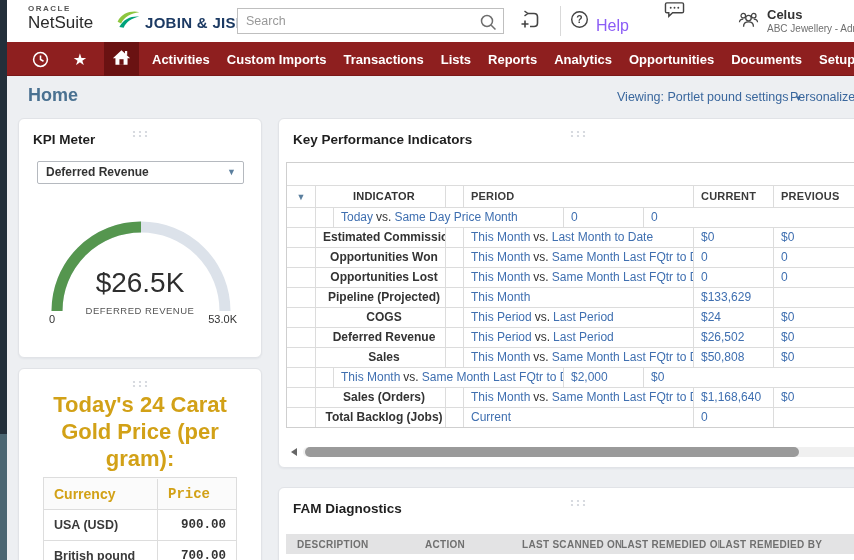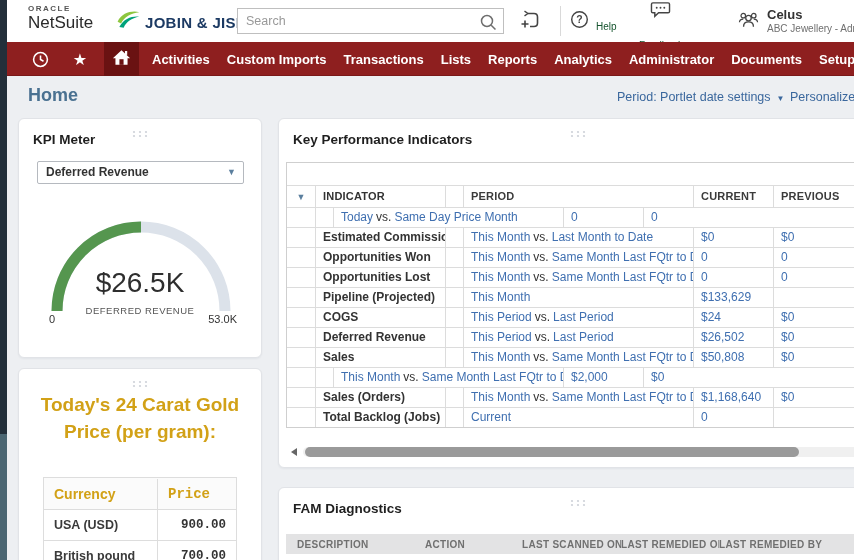--- a/index.html
+++ b/index.html
@@ -19,21 +19,21 @@
   .brand-partner{position:absolute;left:108px;top:8px;display:flex;align-items:center;}
   .brand-partner .ptxt{font-size:15px;font-weight:700;color:#1c3a63;letter-spacing:.3px;margin-left:4px;}
   .searchbox{position:absolute;left:230px;top:8px;width:267px;height:26px;border:1px solid #bfbfbf;background:#fff;}
   .searchbox input{position:absolute;left:0;top:0;width:100%;height:100%;border:0;outline:none;
     padding:0 30px 0 8px;font-size:12.5px;color:#333;font-family:"Liberation Sans",sans-serif;background:transparent;}
   .searchbox input::placeholder{color:#999;}
   .searchbox .mag{position:absolute;right:6px;top:4px;}
   .icon-quickadd{position:absolute;left:513px;top:10px;}
   .top-divider{position:absolute;left:553px;top:6px;width:1px;height:30px;background:#d9d9d9;}
   .top-item{position:absolute;top:0;height:42px;display:flex;align-items:center;gap:7px;cursor:pointer;}
-  .top-item .lbl{font-size:10px;color:#14532d;margin-top:10px;}
+  .top-item .lbl{font-size:16px;color:#8b5cf6;margin-top:10px;}
   .ti-help{left:563px;}
   .ti-feedback{left:632px;flex-direction:column;}
   .ti-user{left:730px;}
   .user-meta{line-height:1.15;white-space:nowrap;}
   .user-meta .uname{font-size:13px;font-weight:700;color:#333;}
   .user-meta .urole{font-size:10px;color:#6f6f6f;}
 
   
   .navbar{position:absolute;left:7px;top:42px;width:847px;height:34px;background:#8e1f1f;border-bottom:1px solid #7a1818;}
   .nav-iconbtn{position:absolute;top:0;height:34px;width:30px;display:flex;align-items:center;justify-content:center;cursor:pointer;}
@@ -62,21 +62,21 @@
   .kpi-select .car{position:absolute;right:7px;top:0;font-size:9px;color:#5b7f9e;line-height:21px;}
   .gauge-svg{position:absolute;left:22px;top:95px;}
   .gauge-value{position:absolute;left:0;right:0;top:148px;text-align:center;font-size:28px;color:#2e2e2e;}
   .gauge-label{position:absolute;left:0;right:0;top:186px;text-align:center;font-size:9.5px;letter-spacing:.5px;color:#555;}
   .gauge-min{position:absolute;left:30px;top:194px;font-size:11px;color:#333;}
   .gauge-max{position:absolute;right:24px;top:194px;font-size:11px;color:#333;}
 
   
   .p-gold{left:18px;top:368px;width:244px;height:230px;}
   .gold-title{position:absolute;left:18px;right:18px;top:22px;text-align:center;
-    font-size:19px;line-height:27px;font-weight:700;color:#d2a117;}
+    font-size:22px;line-height:27px;font-weight:700;color:#d2a117;}
   .gold-table{position:absolute;left:24px;top:108px;width:194px;border:1px solid #ddd;}
   .grow{display:flex;height:31px;border-top:1px solid #ddd;align-items:center;}
   .grow:first-child{border-top:0;background:#fbfbfb;}
   .gc{padding:0 10px;line-height:30px;font-size:12.5px;overflow:hidden;white-space:nowrap;}
   .gc1{width:114px;border-right:1px solid #ddd;}
   .gc2{width:78px;text-align:right;font-family:Liberation Mono, monospace;}
   .ghead .gc{font-size:14px;font-weight:700;color:#d2a117;text-align:left;}
   .gdata .gc1{font-weight:700;color:#3a3a3a;}
   .gdata .gc2{font-weight:700;color:#333;}
 
@@ -89,21 +89,21 @@
   .c{padding:0 0 0 7px;line-height:19px;font-size:12px;overflow:hidden;white-space:nowrap;border-left:1px solid #dcdcdc;}
   .c:first-child{border-left:0;}
   .c1{width:28px;text-align:center;padding:0;}
   .c2{width:130px;}
   .c3{width:18px;padding:0;}
   .c4{width:230px;}
   .c5{width:80px;}
   .c6{flex:1;}
   .khead .c{font-size:11px;font-weight:700;color:#3b3b3b;line-height:21px;letter-spacing:.2px;}
   .khead .c1 .car{font-size:9px;color:#5b7f9e;cursor:pointer;}
-  .krow .c2{font-weight:700;color:#333;}
+  .krow .c2{font-weight:700;color:#333;text-align:center;}
   .lnk{color:#3f6fb0;}
   .c4 .lnk{margin-right:3px;}
   .c4 .vs{color:#333;margin-right:3px;}
   .kpi-hscroll{position:absolute;left:12px;top:327px;width:574px;height:12px;}
   .hs-arrow{position:absolute;left:0;top:2px;width:0;height:0;border-top:4px solid transparent;
     border-bottom:4px solid transparent;border-right:6px solid #666;cursor:pointer;}
   .hs-track{position:absolute;left:12px;top:1px;right:0;height:10px;background:#f0f0f0;border-radius:5px;}
   .hs-thumb{position:absolute;left:14px;top:1px;width:494px;height:10px;background:#9a9a9a;border-radius:5px;cursor:pointer;}
 
   
@@ -208,28 +208,28 @@
       </svg>
     </span>
   </div>
   <div class="nav-items">
     <span class="nav-item">Activities</span>
     <span class="nav-item">Custom Imports</span>
     <span class="nav-item">Transactions</span>
     <span class="nav-item">Lists</span>
     <span class="nav-item">Reports</span>
     <span class="nav-item">Analytics</span>
-    <span class="nav-item">Administrator</span>
+    <span class="nav-item">Opportunities</span>
     <span class="nav-item">Documents</span>
     <span class="nav-item">Setup</span>
   </div>
 </div>
 
 <div class="page-title">Home</div>
-<div class="hdr-link lnk-viewing"><span>Period: Portlet date settings</span><span class="car">▼</span></div>
+<div class="hdr-link lnk-viewing"><span>Viewing: Portlet pound settings</span><span class="car">▼</span></div>
 <div class="hdr-link lnk-personalize"><span>Personalize</span></div>
 
 <div class="portlet p-kpimeter">
   <span class="drag-dots">
     <svg width="18" height="8" viewBox="0 0 18 8">
       <g fill="#c9cdd4">
           <circle cx="3" cy="2" r="1.1"></circle>
           <circle cx="9" cy="2" r="1.1"></circle>
           <circle cx="15" cy="2" r="1.1"></circle>
       <circle cx="3" cy="6" r="1.1"></circle>

